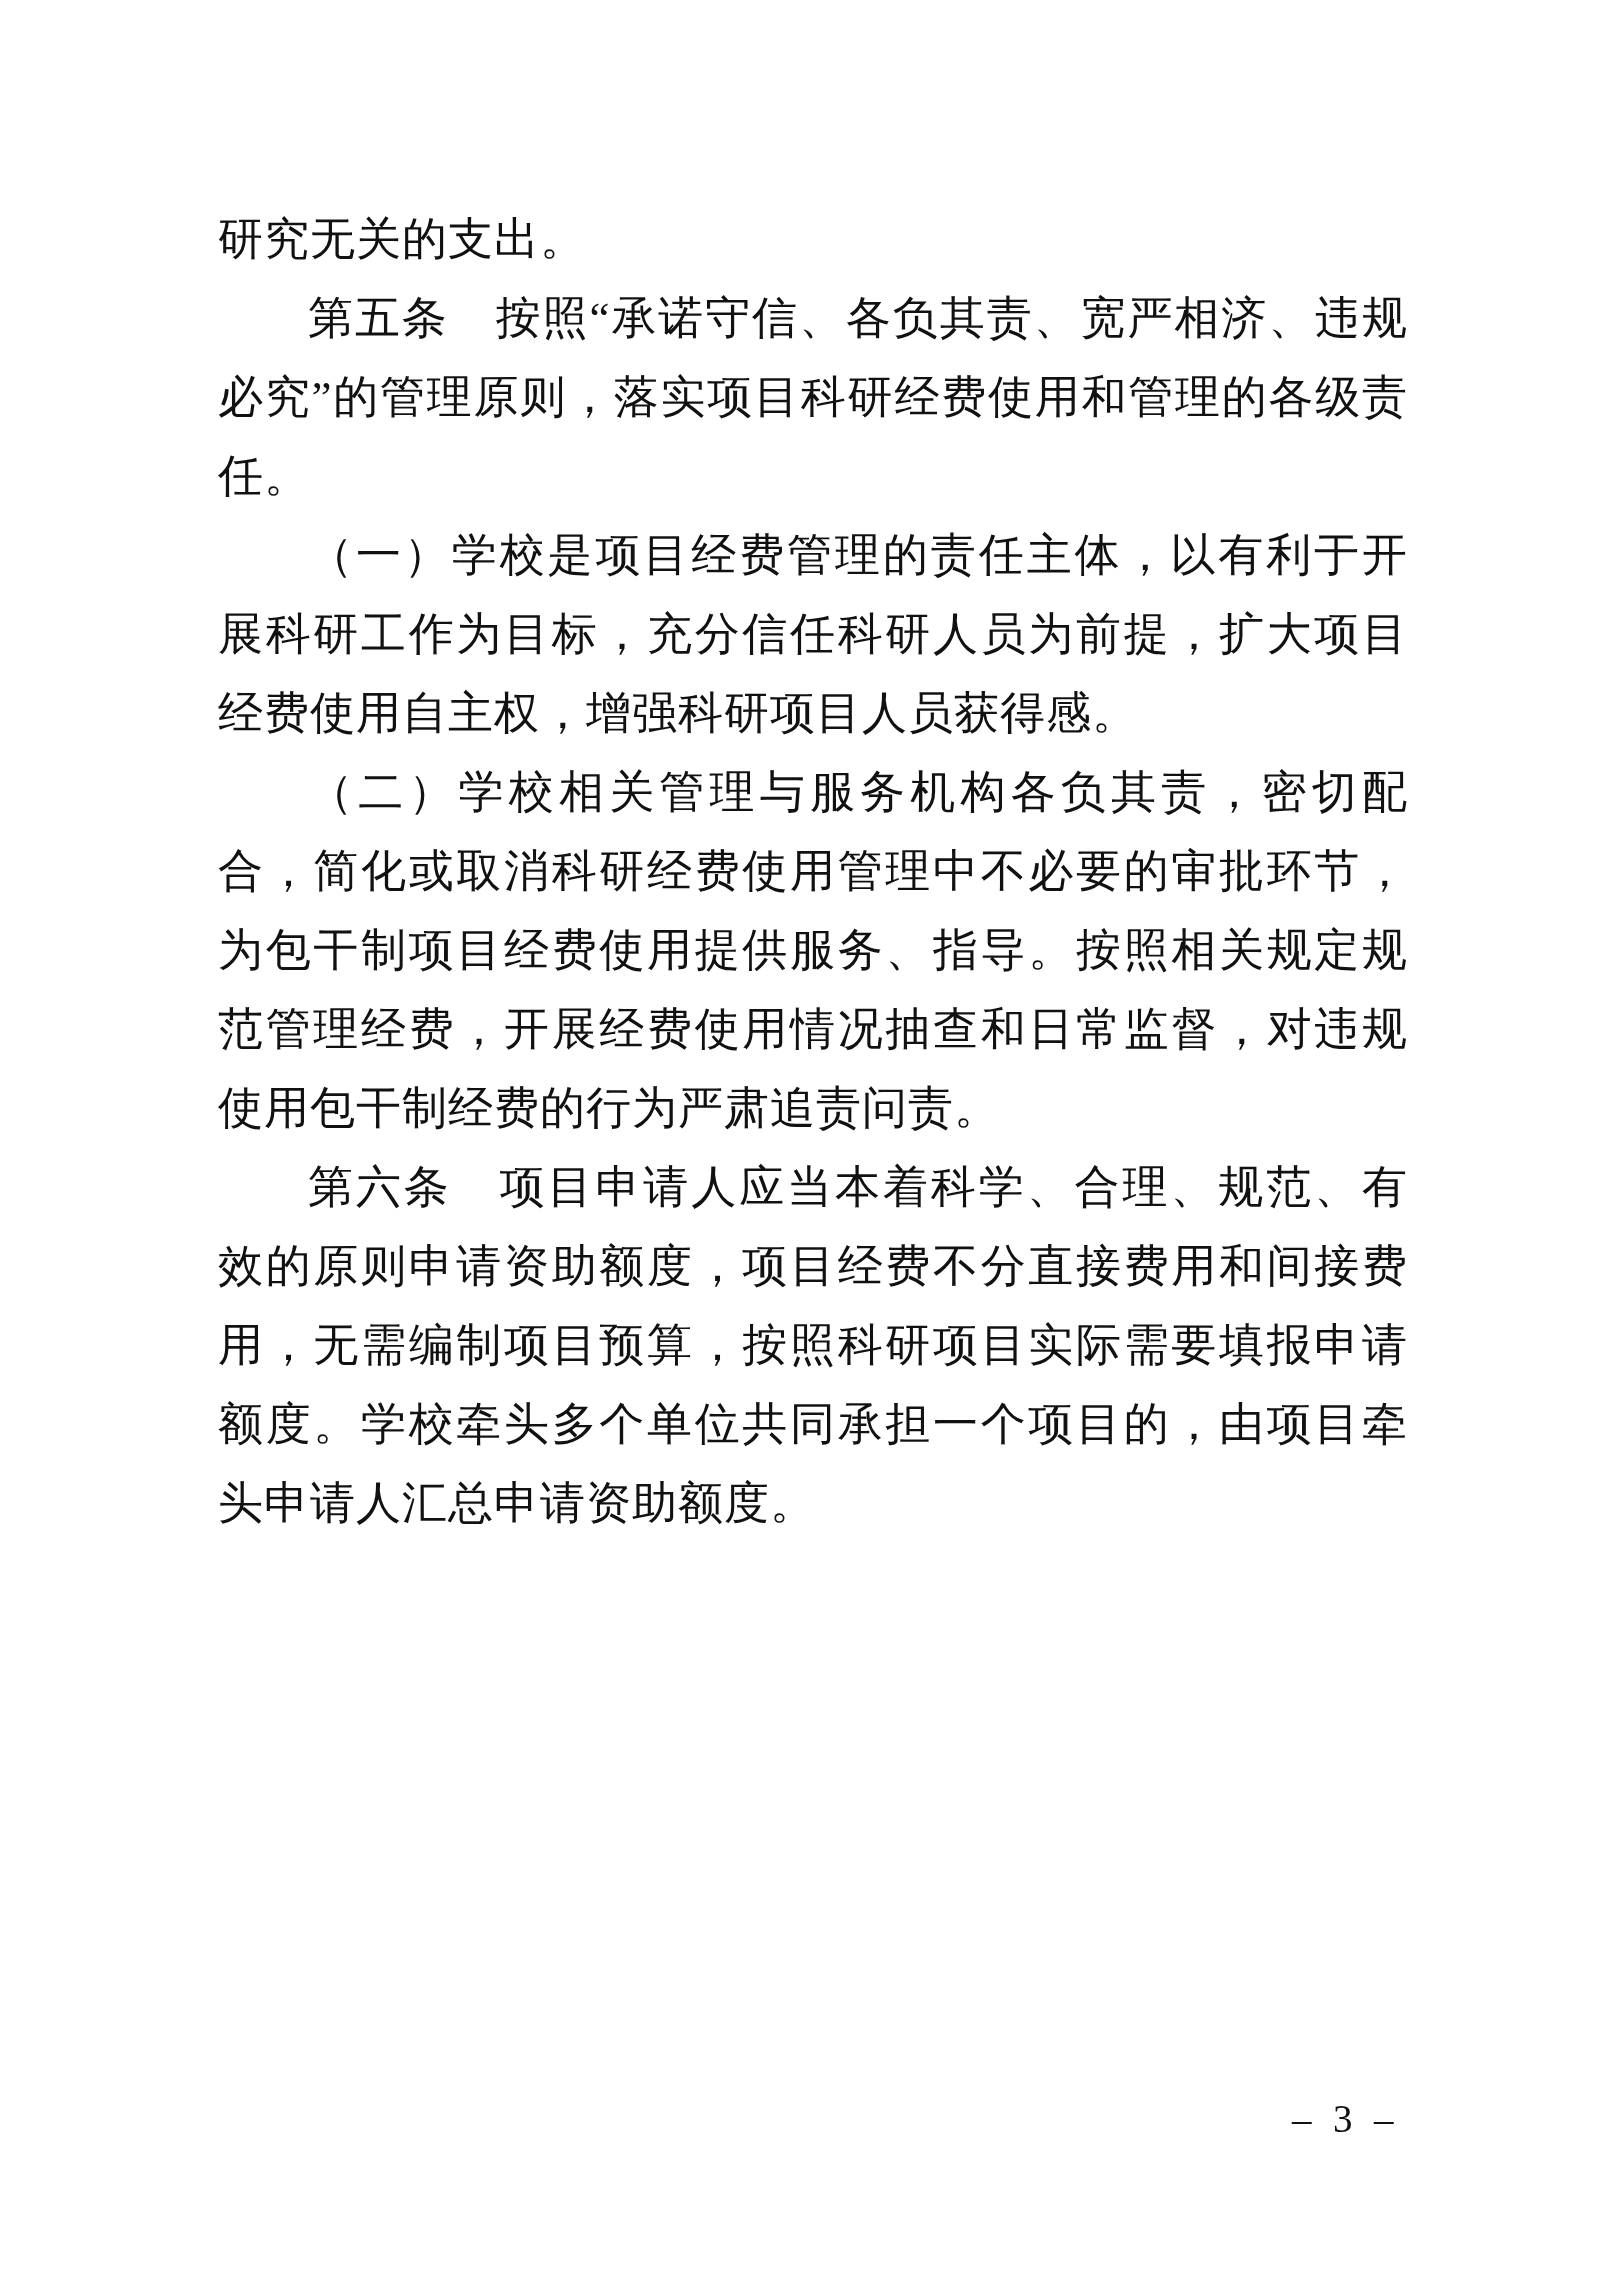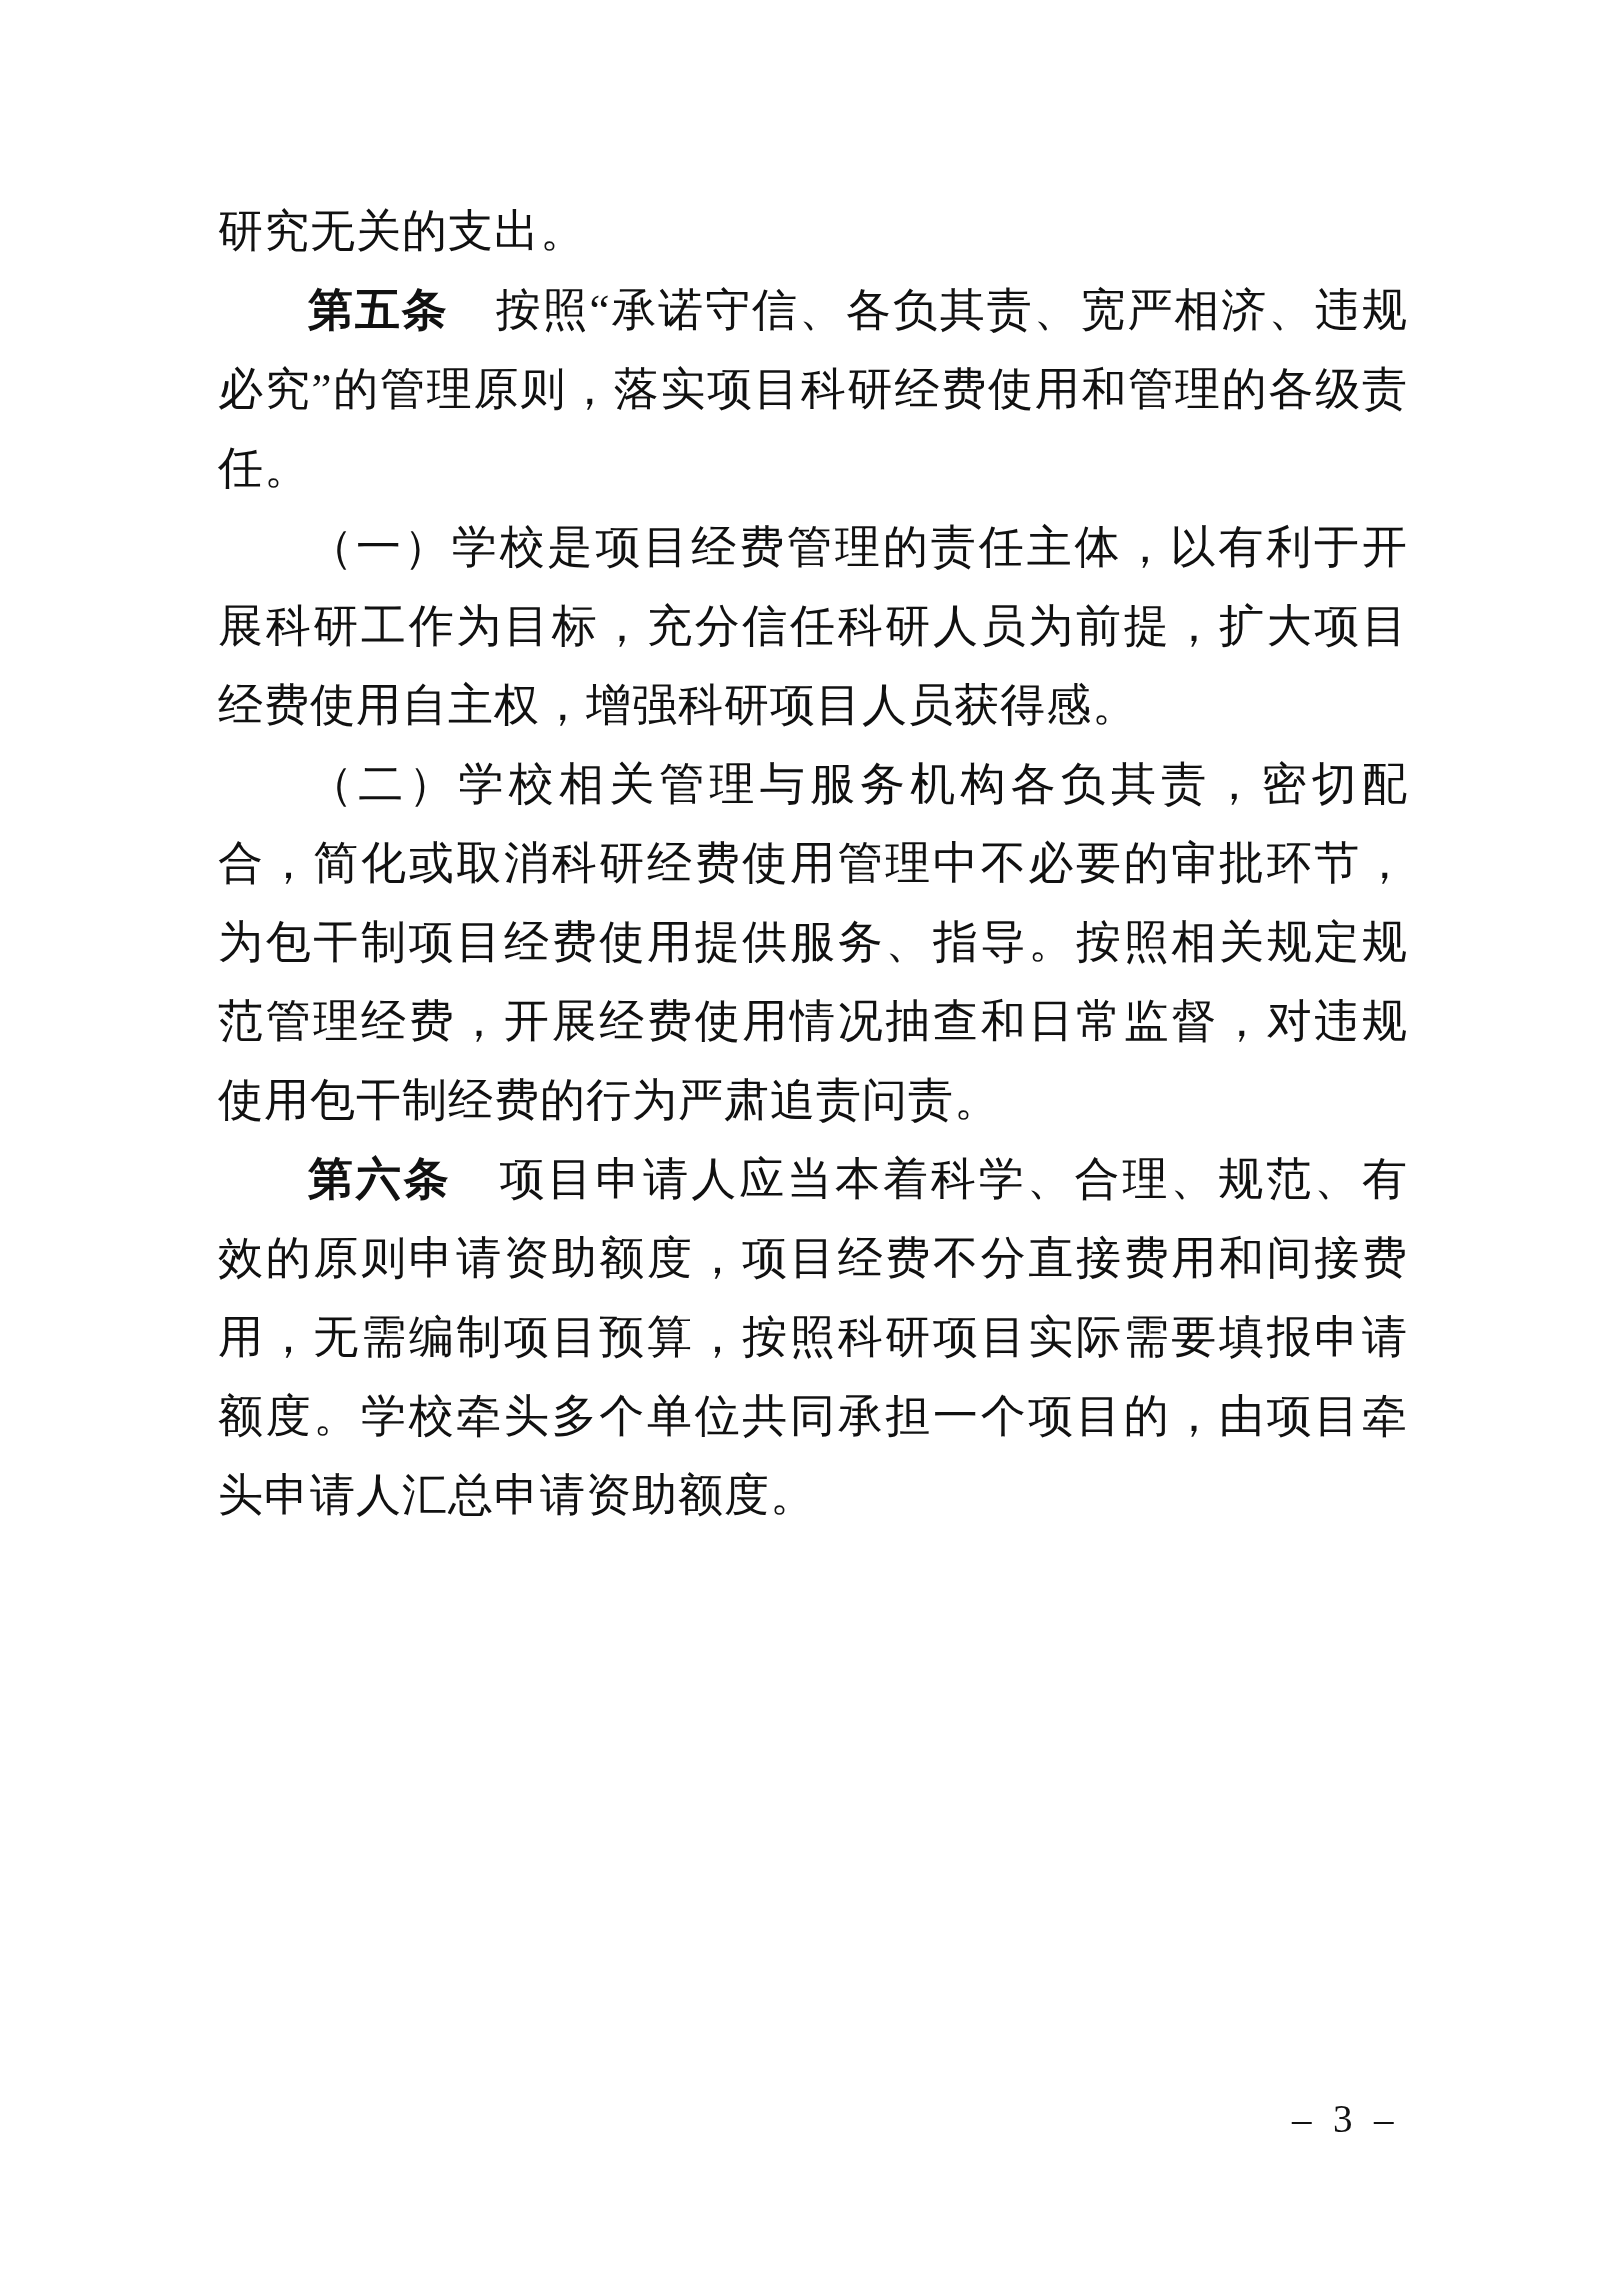--- a/index.html
+++ b/index.html
@@ -12,39 +12,39 @@
     width: 1622px;
     height: 2294px;
     background: #ffffff;
     overflow: hidden;
     font-family: "Liberation Serif", "DejaVu Serif", serif;
     color: #111111;
   }
   .content {
     position: absolute;
     left: 218px;
-    top: 192px;
+    top: 200px;
     width: 1190px;
   }
   .content p {
     margin: 0;
     padding: 0;
     font-size: 45px;
     line-height: 79px;
     text-align: justify;
     text-justify: inter-ideograph;
     text-indent: 2em;
     letter-spacing: 1px;
     word-break: break-all;
   }
   .content p.no-indent {
     text-indent: 0;
   }
   .content b.term {
-    font-weight: bold;
+    font-weight: normal;
   }
   .page-number {
     position: absolute;
     left: 1292px;
     top: 2096px;
     font-size: 39px;
     letter-spacing: 5.9px;
     color: #111111;
     white-space: nowrap;
   }

